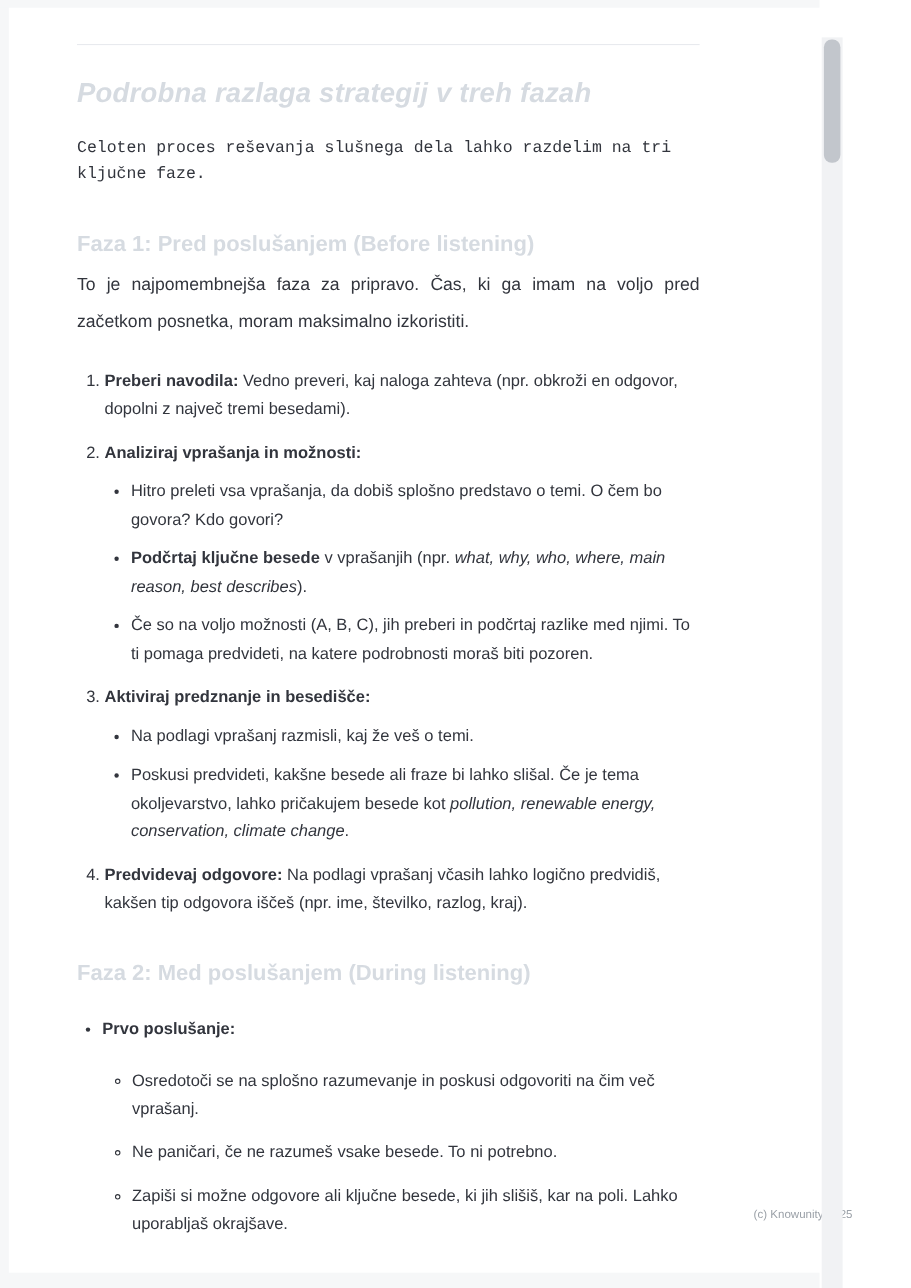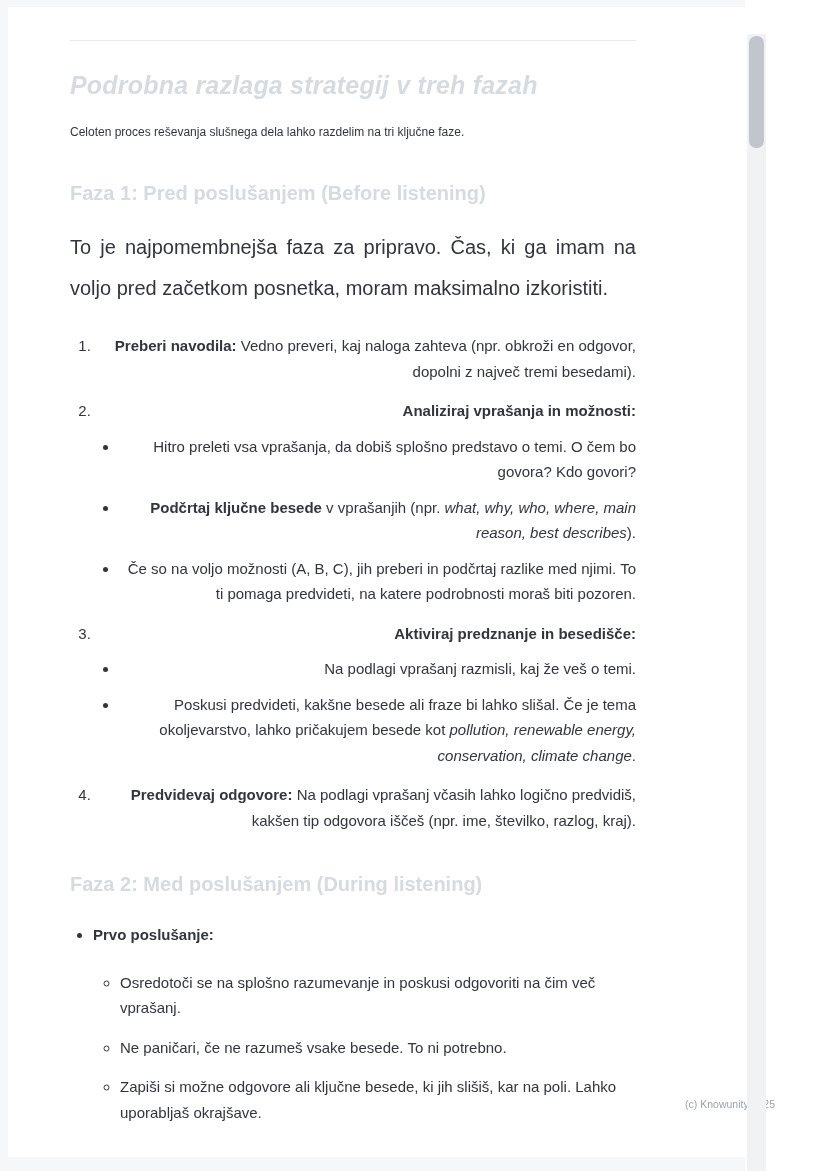--- a/index.html
+++ b/index.html
@@ -21,36 +21,36 @@
   .divider { border-top:1px solid #e8eaee; margin-top:40px; }
 
   .doc-title {
     margin-top:30px;
     font-size:25px;
     font-weight:700;
     color:#d6dbe1;
     letter-spacing:0.2px;
     font-style:italic;
   }
-  .intro { margin-top:23px; font-size:12px; line-height:1.6; }
+  .intro { margin-top:23px; font-size:15px; line-height:1.6;font-family:Liberation Mono, monospace; }
   .section-heading {
     margin-top:40px;
     font-size:20px;
     font-weight:700;
     color:#d6dbe1;
   }
   .lead {
-    margin-top:22px;
-    font-size:20px;
+    margin-top:10px;
+    font-size:16px;
     line-height:2.05;
     text-align:justify;
   }
 
   ol.main-list { margin-top:24px; padding-left:25px; font-size:15px; }
-  ol.main-list > li { margin-bottom:14px; line-height:1.7;text-align:right; }
+  ol.main-list > li { margin-bottom:14px; line-height:1.7; }
 
   ul.sub-list { margin-top:10px; padding-left:24px; list-style:disc; font-size:15px; }
   ul.sub-list > li { margin-bottom:10px; line-height:1.7; }
 
   ul.main-bullets { margin-top:26px; padding-left:23px; font-size:15px; list-style:disc; }
   ul.main-bullets > li { line-height:1.7; }
 
   ul.circle-list { margin-top:22px; padding-left:27px; list-style:circle; font-size:15px; }
   ul.circle-list > li { margin-bottom:14px; line-height:1.7; }
 

